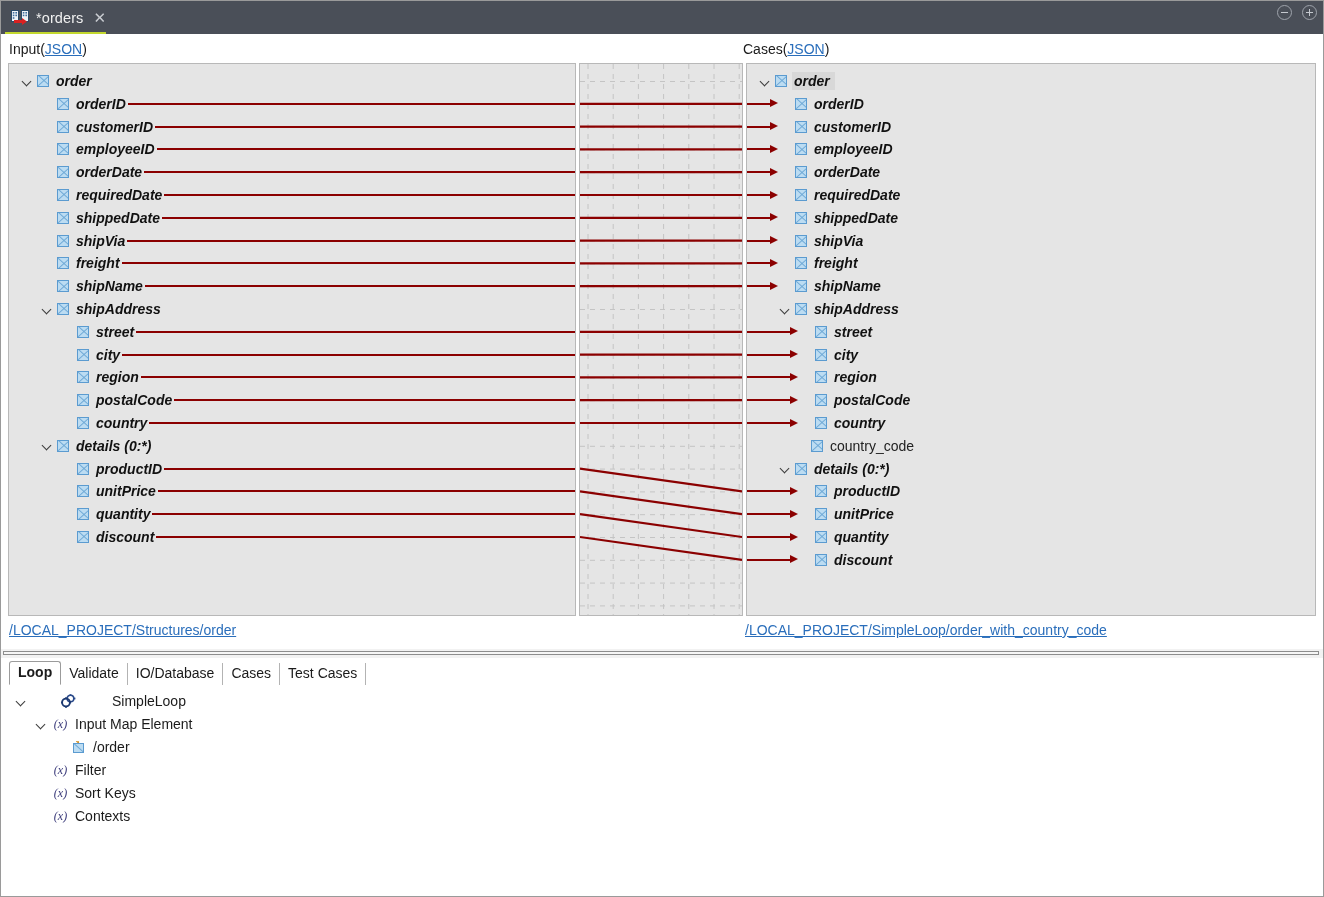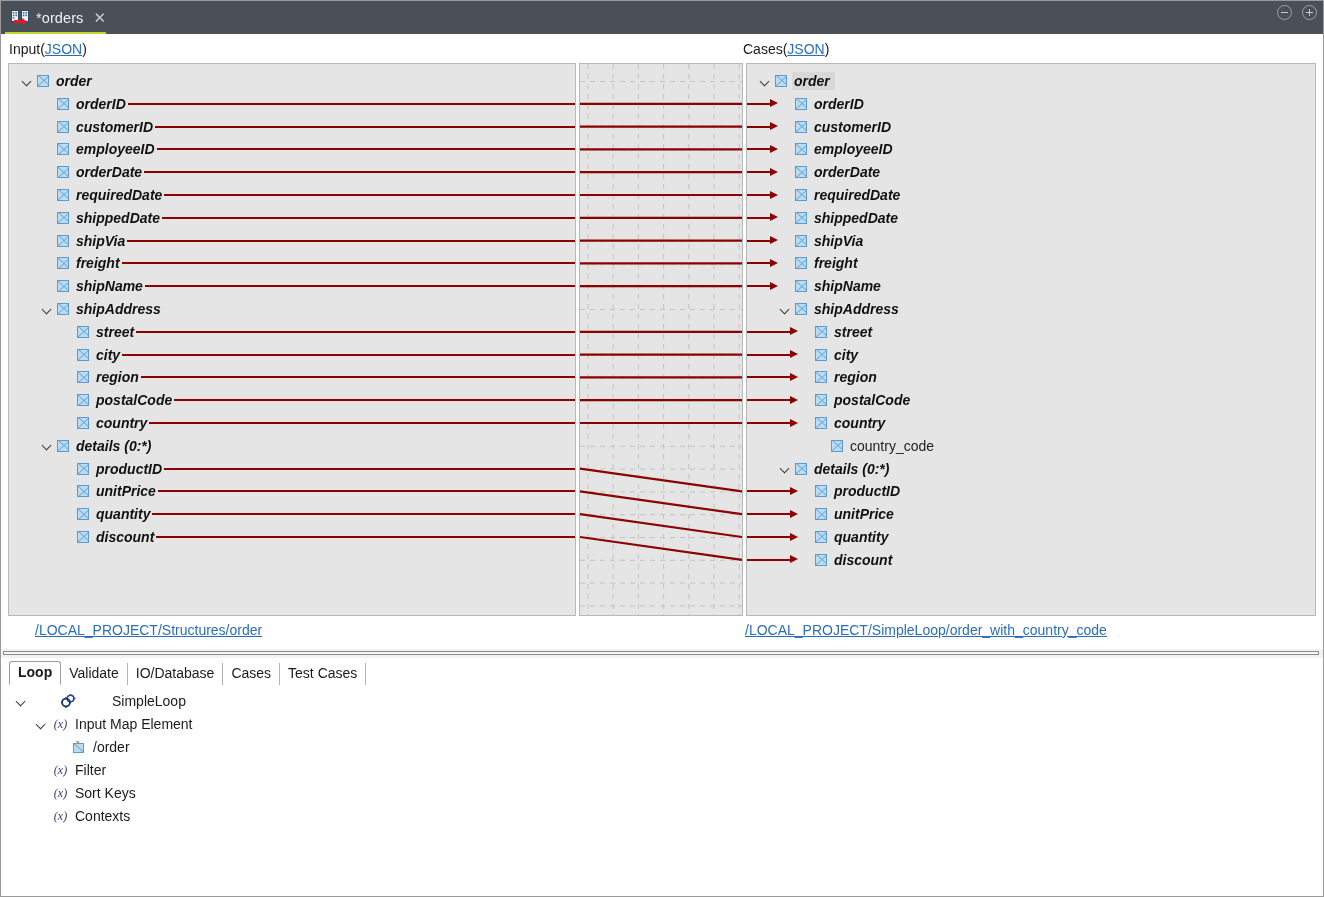--- a/index.html
+++ b/index.html
@@ -600,21 +600,21 @@
           <div class="row" style="left: 52px; top: 325.2px;">
             <span class="twisty spacer"></span>
             <span class="fieldicon"></span>
             <span class="label mapped">postalCode</span>
           </div>
           <div class="row" style="left: 52px; top: 348px;">
             <span class="twisty spacer"></span>
             <span class="fieldicon"></span>
             <span class="label mapped">country</span>
           </div>
-          <div class="row" style="left: 68px; top: 370.8px;">
+          <div class="row" style="left: 48px; top: 370.8px;">
             <span class="twisty spacer"></span>
             <span class="fieldicon"></span>
             <span class="label plain">country_code</span>
           </div>
           <div class="row" style="left: 32px; top: 393.6px;">
             <span class="twisty"></span>
             <span class="fieldicon"></span>
             <span class="label mapped">details (0:*)</span>
           </div>
           <div class="row" style="left: 52px; top: 416.4px;">
@@ -671,21 +671,21 @@
           <div class="arrowhead" style="left: 43px; top: 422.9px;"></div>
           <div class="conn" style="left: 0px; top: 449.2px; width: 44px;"></div>
           <div class="arrowhead" style="left: 43px; top: 445.7px;"></div>
           <div class="conn" style="left: 0px; top: 472px; width: 44px;"></div>
           <div class="arrowhead" style="left: 43px; top: 468.5px;"></div>
           <div class="conn" style="left: 0px; top: 494.8px; width: 44px;"></div>
           <div class="arrowhead" style="left: 43px; top: 491.3px;"></div>
         </div>
     </div>
 
-    <div class="pathlink" style="left:8px; top:588px;margin-left:26px;">/LOCAL_PROJECT/Structures/order</div>
+    <div class="pathlink" style="left:8px; top:588px;">/LOCAL_PROJECT/Structures/order</div>
     <div class="pathlink" style="left:744px; top:588px;">/LOCAL_PROJECT/SimpleLoop/order_with_country_code</div>
   </div>
 
   <div class="splitter">
     <div class="bar"></div>
   </div>
 
   <div class="bottom">
     <div class="tabstrip" id="bottom-tabs">
         <div class="tabitem active">Loop</div>

